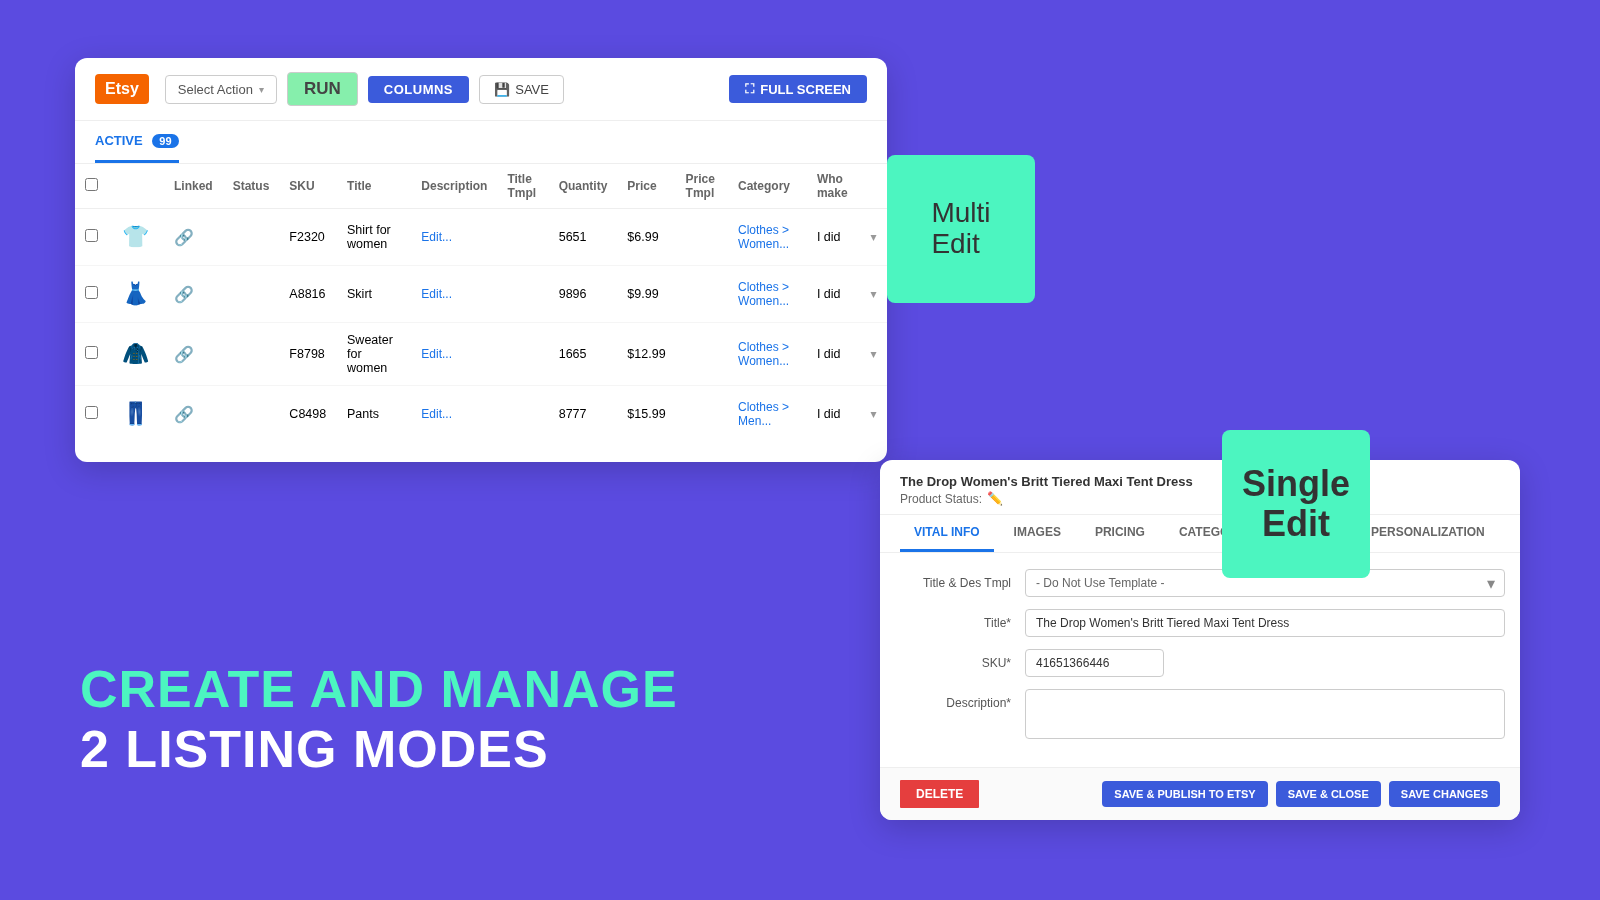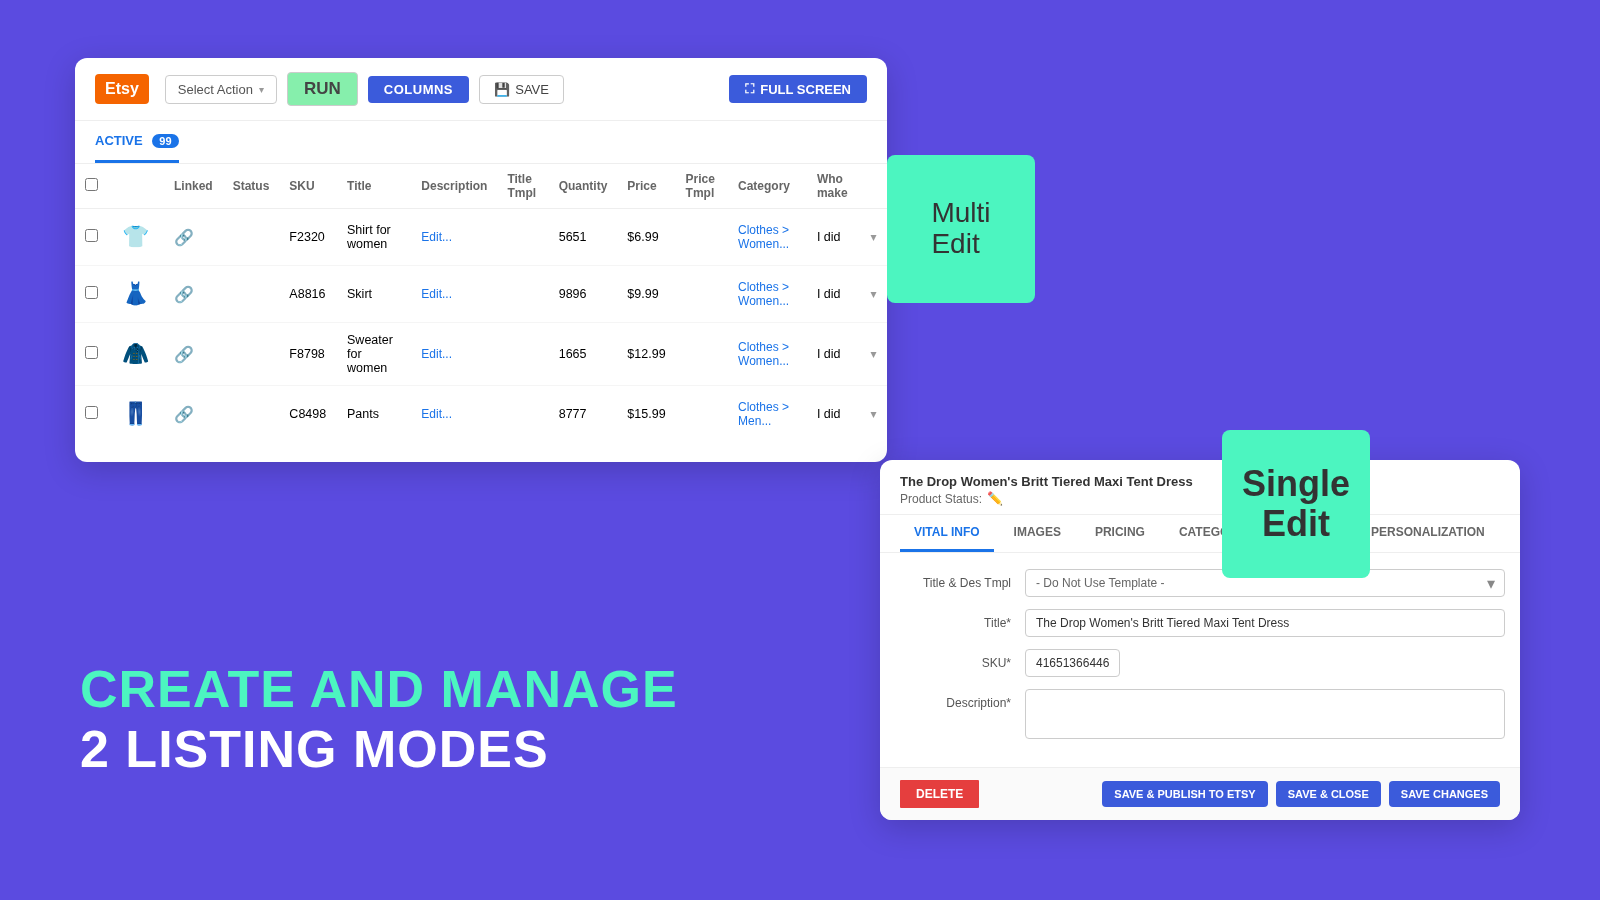--- a/index.html
+++ b/index.html
@@ -379,21 +379,21 @@
       border: 1px solid #ccc;
       border-radius: 4px;
       padding: 6px 10px;
       font-size: 12px;
       color: #333;
       height: 50px;
       resize: none;
       outline: none;
     }
     .form-sku {
-      width: 95px;
+      width: 139px;
       border: 1px solid #ccc;
       border-radius: 4px;
       padding: 6px 10px;
       font-size: 12px;
       color: #333;
       outline: none;
     }
 
     .single-footer {
       display: flex;

